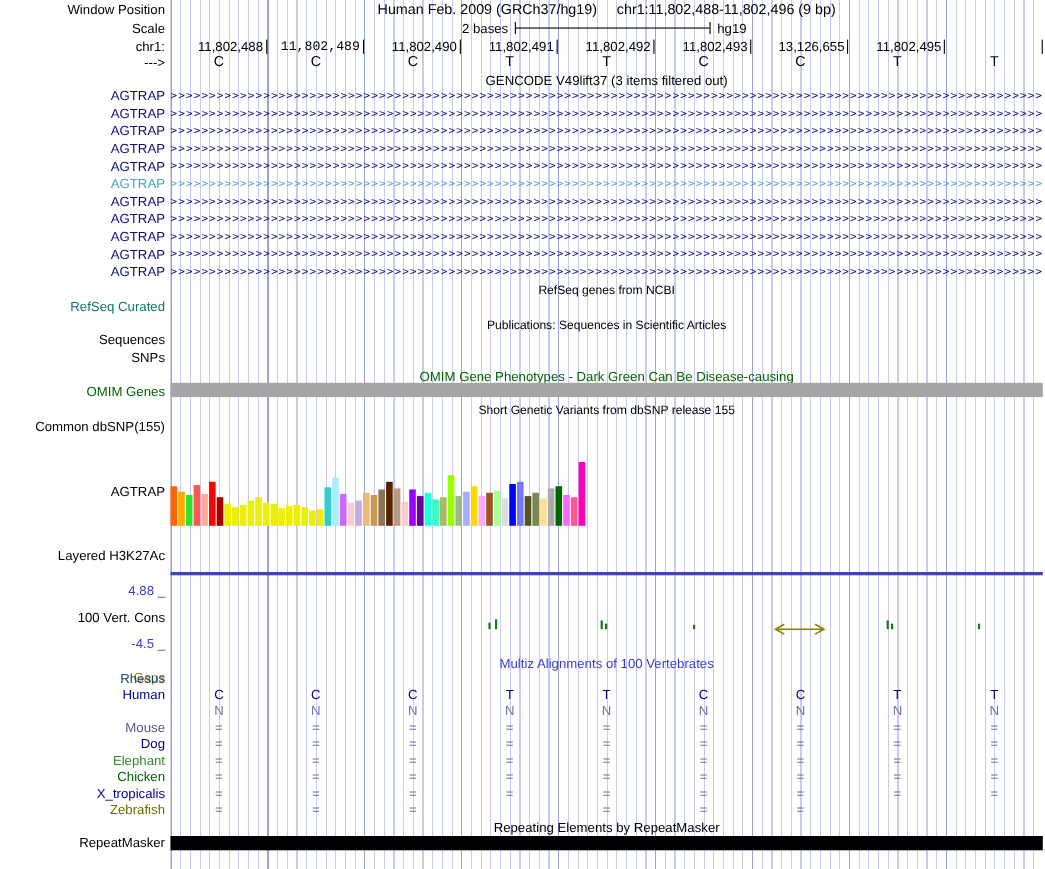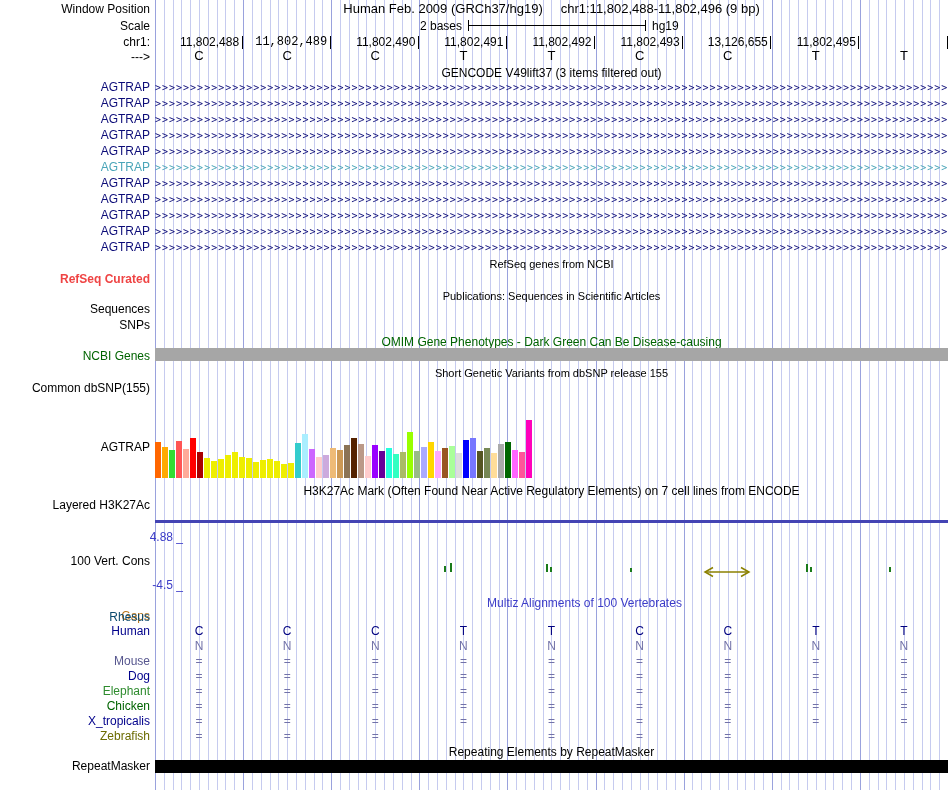--- a/index.html
+++ b/index.html
@@ -5,23 +5,23 @@
   html,body{margin:0;padding:0;}
   body{width:950px;height:790px;background:#fff;font-family:"Liberation Sans",sans-serif;color:#000;}
   #canvas{position:relative;width:950px;height:790px;overflow:hidden;}
   #gridlines{position:absolute;left:155px;top:0;width:793px;height:790px;
     background:
       repeating-linear-gradient(to right,#9aa2dd 0,#9aa2dd 1px,transparent 1px,transparent 88.111px),
       repeating-linear-gradient(to right,#c6cbef 0,#c6cbef 1px,transparent 1px,transparent 8.811px);}
   .lbl{position:absolute;left:0;width:150px;text-align:right;font-size:12px;line-height:15px;white-space:nowrap;}
   .title{position:absolute;left:155px;width:793px;text-align:center;font-size:12px;line-height:14px;white-space:nowrap;}
   .small{font-size:11px;}
-  .blue{color:#3c3cc8;padding-left:33px;}
+  .blue{color:#3c3cc8;}
   .green{color:#006400;}
-  .navy{color:#ef4444;font-weight:bold;}
+  .navy{color:#0f766e;}
   .orange{color:#b8741a;}
   .pos-line{font-size:13px;}
   .gap{margin-left:18px;}
   .scale-value{position:absolute;left:324px;top:19px;width:138px;text-align:right;font-size:12px;line-height:14px;}
   .scalebar{position:absolute;left:468px;top:20px;width:176px;height:11px;border-left:1px solid #000;border-right:1px solid #000;}
   .scalebar-line{position:absolute;left:0;top:5px;width:100%;height:1px;background:#000;}
   .scale-genome{position:absolute;left:652px;top:19px;font-size:12px;line-height:14px;}
   .ruler-num{position:absolute;top:35px;width:88px;text-align:right;font-size:12px;line-height:14px;}
   .ruler-tick{position:absolute;top:36px;width:1px;height:13px;background:#000;}
   .base-letter{position:absolute;top:49px;width:88.11px;text-align:center;font-size:13px;line-height:14px;}
@@ -114,21 +114,21 @@
     </div>
 
   <div class="title small" style="top:257px">RefSeq genes from NCBI</div>
   <div class="lbl navy" style="top:272px">RefSeq Curated</div>
 
   <div class="title small" style="top:289px">Publications: Sequences in Scientific Articles</div>
   <div class="lbl" style="top:302px">Sequences</div>
   <div class="lbl" style="top:318px">SNPs</div>
 
   <div class="title green" style="top:335px">OMIM Gene Phenotypes - Dark Green Can Be Disease-causing</div>
-  <div class="lbl green" style="top:349px">NCBI Genes</div>
+  <div class="lbl green" style="top:349px">OMIM Genes</div>
   <div id="omim-bar"></div>
 
   <div class="title small" style="top:366px">Short Genetic Variants from dbSNP release 155</div>
   <div class="lbl" style="top:381px">Common dbSNP(155)</div>
 
   <div class="lbl" style="top:440px">AGTRAP</div>
   <div id="gtex-bars">
       <div class="gtex-bar" style="left: 0px; height: 36px; background: rgb(255, 102, 0);"></div>
       <div class="gtex-bar" style="left: 7px; height: 31px; background: rgb(255, 170, 0);"></div>
       <div class="gtex-bar" style="left: 14px; height: 28px; background: rgb(51, 221, 51);"></div>
@@ -178,21 +178,20 @@
       <div class="gtex-bar" style="left: 322px; height: 27px; background: rgb(85, 85, 34);"></div>
       <div class="gtex-bar" style="left: 329px; height: 30px; background: rgb(119, 136, 85);"></div>
       <div class="gtex-bar" style="left: 336px; height: 25px; background: rgb(255, 221, 153);"></div>
       <div class="gtex-bar" style="left: 343px; height: 34px; background: rgb(170, 170, 170);"></div>
       <div class="gtex-bar" style="left: 350px; height: 36px; background: rgb(0, 102, 0);"></div>
       <div class="gtex-bar" style="left: 357px; height: 28px; background: rgb(255, 102, 255);"></div>
       <div class="gtex-bar" style="left: 364px; height: 26px; background: rgb(255, 85, 153);"></div>
       <div class="gtex-bar" style="left: 371px; height: 58px; background: rgb(255, 0, 187);"></div>
     </div>
 
-  <div class="title" style="top:484px">H3K27Ac Mark (Often Found Near Active Regulatory Elements) on 7 cell lines from ENCODE</div>
   <div class="lbl" style="top:498px">Layered H3K27Ac</div>
   <div id="h3k27ac-line"></div>
 
   <div class="lbl blue" style="top:530px">4.88 _</div>
   <div class="lbl" style="top:554px">100 Vert. Cons</div>
   <div class="lbl blue" style="top:578px">-4.5 _</div>
   <div id="cons-marks">
       <div class="cons-mark" style="left: 444px; top: 566px; height: 6px;"></div>
       <div class="cons-mark" style="left: 450px; top: 563px; height: 9px;"></div>
       <div class="cons-mark" style="left: 546px; top: 564px; height: 8px;"></div>

